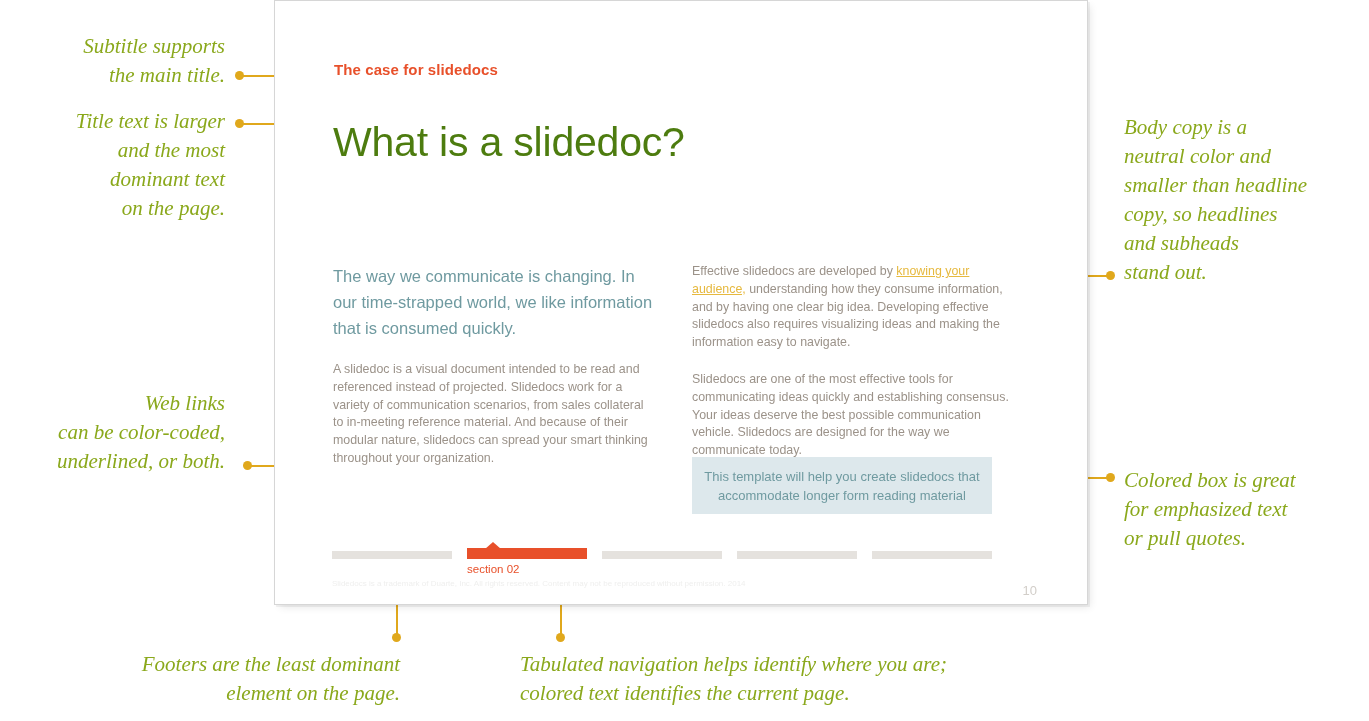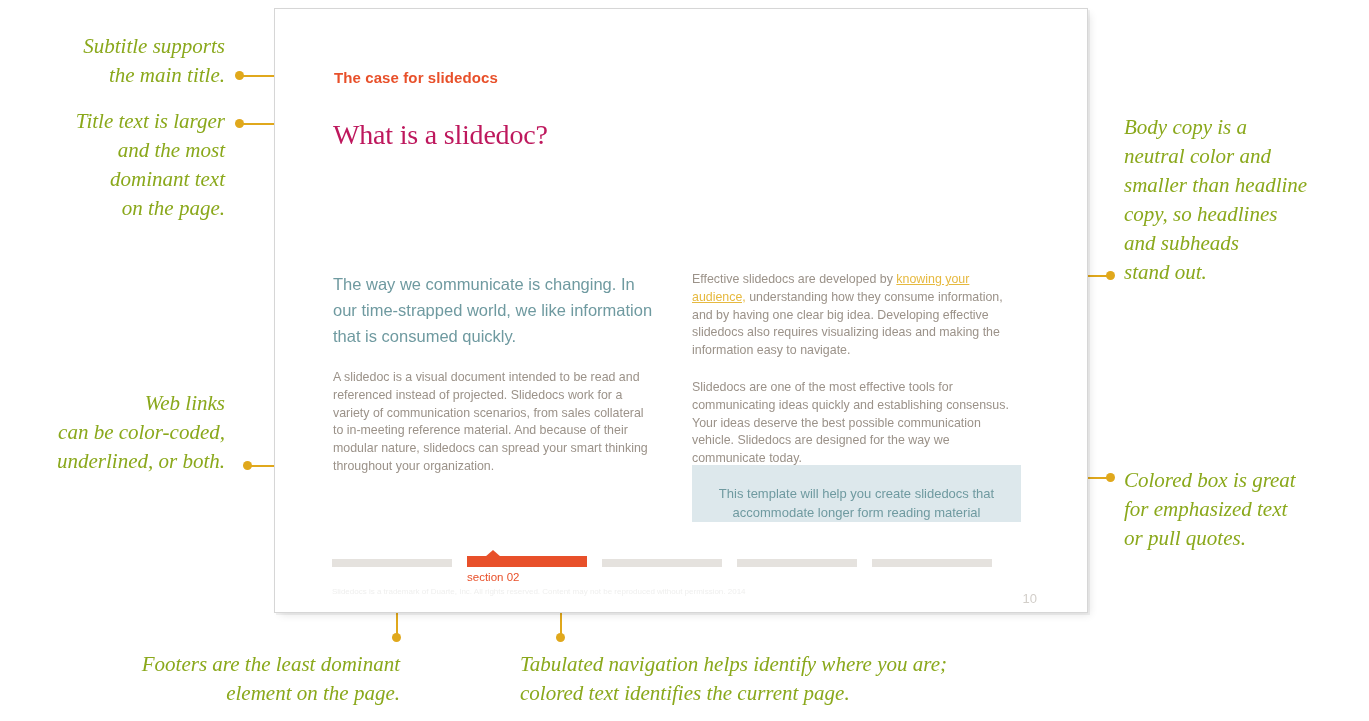--- a/index.html
+++ b/index.html
@@ -45,21 +45,21 @@
     width: 9px;
     height: 9px;
     border-radius: 50%;
     background: #e0a81c;
   }
 
   
   #slide-frame {
     position: absolute;
     left: 274px;
-    top: 8px;
+    top: 0;
     width: 814px;
     height: 605px;
     background: #ffffff;
     border: 1px solid #d6d6d6;
     box-shadow: 2px 2px 0 0 rgba(0,0,0,0.05),
                 4px 4px 8px -2px rgba(0,0,0,0.10);
     box-sizing: border-box;
     z-index: 2;
   }
 
@@ -70,25 +70,24 @@
     top: 60px;
     font-size: 15px;
     font-weight: bold;
     color: #e8502a;
     letter-spacing: 0.1px;
   }
   #slide-title {
     position: absolute;
     left: 58px;
     top: 91px;
-    font-size: 28px;
+    font-size: 41px;
     font-weight: normal;
-    color: #be185d;
+    color: #4d7c0f;
     letter-spacing: -0.2px;
-    font-family: Liberation Serif, serif;
   }
 
   .col {
     position: absolute;
     top: 262px;
   }
   #col-left  { left: 58px;  width: 324px; }
   #col-right { left: 417px; width: 329px; }
 
   .lead-text {
@@ -105,25 +104,25 @@
   }
   .body-text.tight { margin-bottom: 0; }
   .weblink {
     color: #e6b93f;
   }
 
   #callout-box {
     position: absolute;
     left: 417px;
     top: 456px;
-    width: 329px;
+    width: 300px;
     height: 57px;
     background: #dde8ec;
     display: flex;
-    align-items: flex-end;
+    align-items: center;
     justify-content: center;
     box-sizing: border-box;
     padding: 0 2px;
   }
   #callout-text {
     font-size: 13px;
     line-height: 19px;
     color: #6f9aa0;
     text-align: center;
   }

